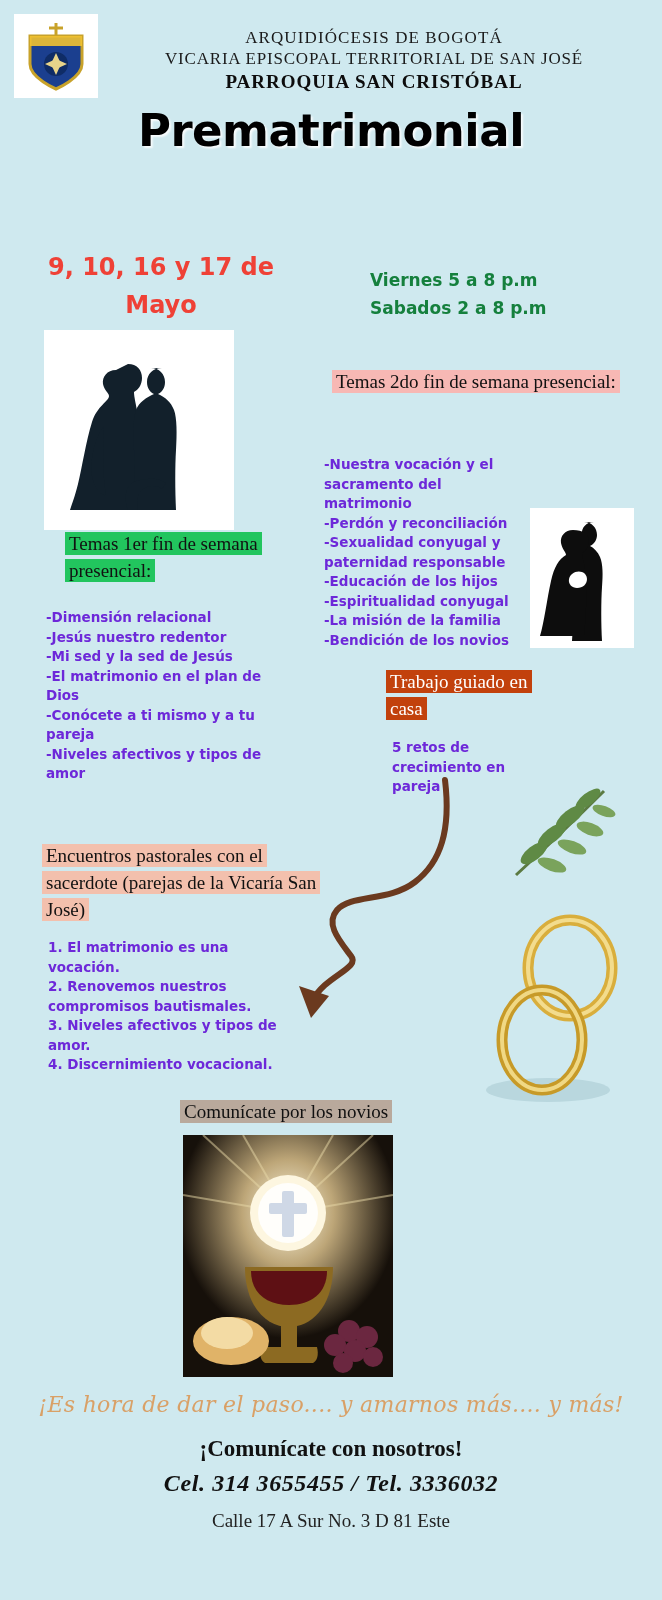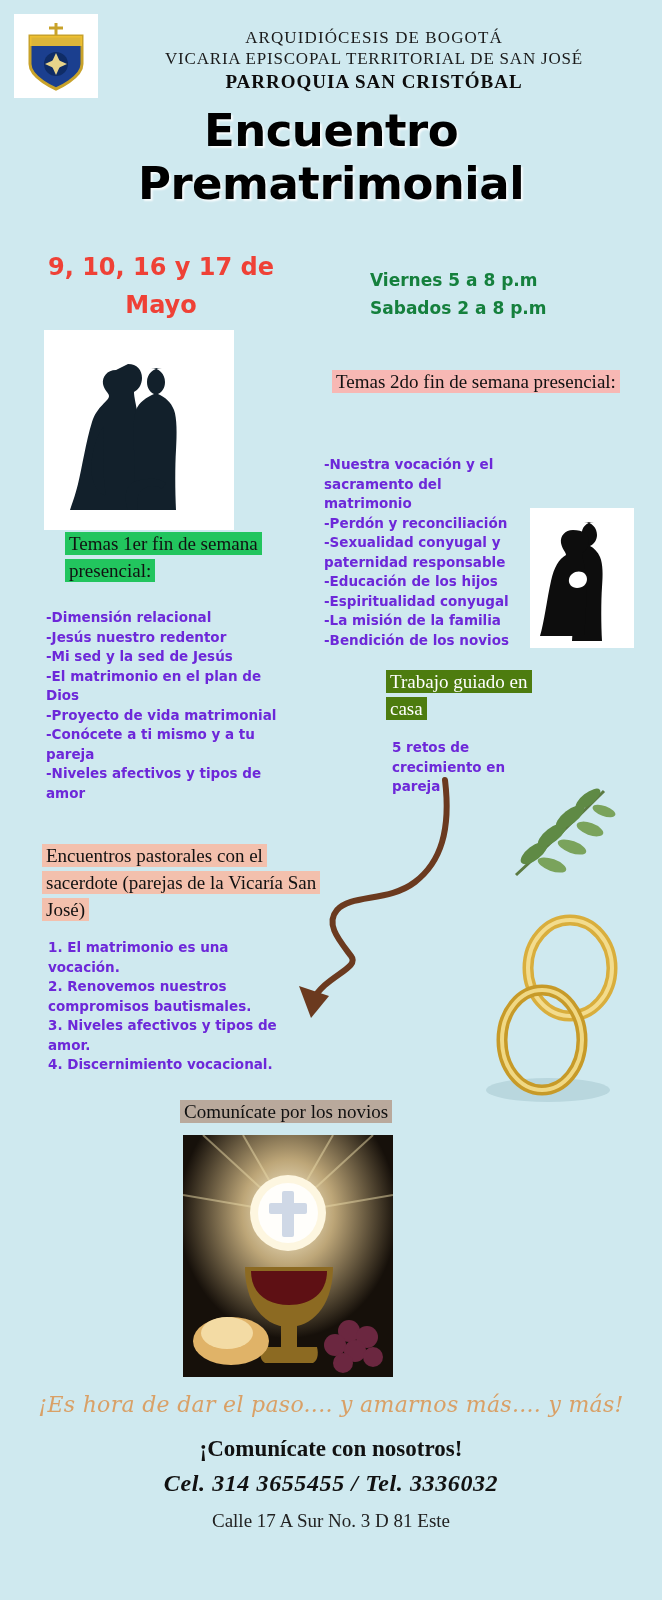--- a/index.html
+++ b/index.html
@@ -156,21 +156,21 @@
     color: #111;
   }
   .hl span.t {
     background: #f3c0ad;
     padding: 1px 4px;
     box-decoration-break: clone;
     -webkit-box-decoration-break: clone;
   }
   .hl.red span.t { background: #f7b8b4; }
   .hl.tan span.t { background: #22c55e; margin-left: 27px; }
-  .hl.brown span.t { background: #4d7c0f; color: #fff; }
+  .hl.brown span.t { background: #c2410c; color: #fff; }
   .hl.gray span.t { background: #b9a99c; }
 
   #h-temas1 { left: 38px; top: 530px; width: 280px; }
   #h-temas2 { left: 332px; top: 368px; width: 306px; }
   #h-trabajo { left: 386px; top: 668px; width: 182px; }
   #h-encuentros { left: 42px; top: 842px; width: 286px; }
   #h-eucaristia { left: 180px; top: 1098px; width: 290px; }
 
   
   .list {
@@ -260,21 +260,20 @@
     </svg>
   </div>
 
   <div class="header-text">
     <div class="l1">ARQUIDIÓCESIS DE BOGOTÁ</div>
     <div class="l2">VICARIA EPISCOPAL TERRITORIAL DE SAN JOSÉ</div>
     <div class="l3">PARROQUIA  SAN  CRISTÓBAL</div>
   </div>
 
   <div class="title">
-    <div>Encuentro</div>
     <div>Prematrimonial</div>
   </div>
 
   <div class="dates">
     <div>9, 10, 16 y 17  de</div>
     <div>Mayo</div>
   </div>
 
   <div class="hours">
     <div>Viernes 5 a 8 p.m</div>
@@ -323,21 +322,20 @@
 
   <div class="hl tan" id="h-temas1">
     <span class="t">Temas 1er fin de semana presencial:</span>
   </div>
 
   <div class="list" id="l-temas1">
     <div>-Dimensión relacional</div>
     <div>-Jesús nuestro redentor</div>
     <div>-Mi sed y la sed de Jesús</div>
     <div>-El matrimonio en el plan de Dios</div>
-    <div>-Proyecto de vida matrimonial</div>
     <div>-Conócete a ti mismo y a tu pareja</div>
     <div>-Niveles afectivos y tipos de amor</div>
   </div>
 
   <div class="hl brown" id="h-trabajo">
     <span class="t">Trabajo guiado en casa</span>
   </div>
 
   <div class="list" id="l-retos">
     <div>5 retos de crecimiento en pareja</div>

